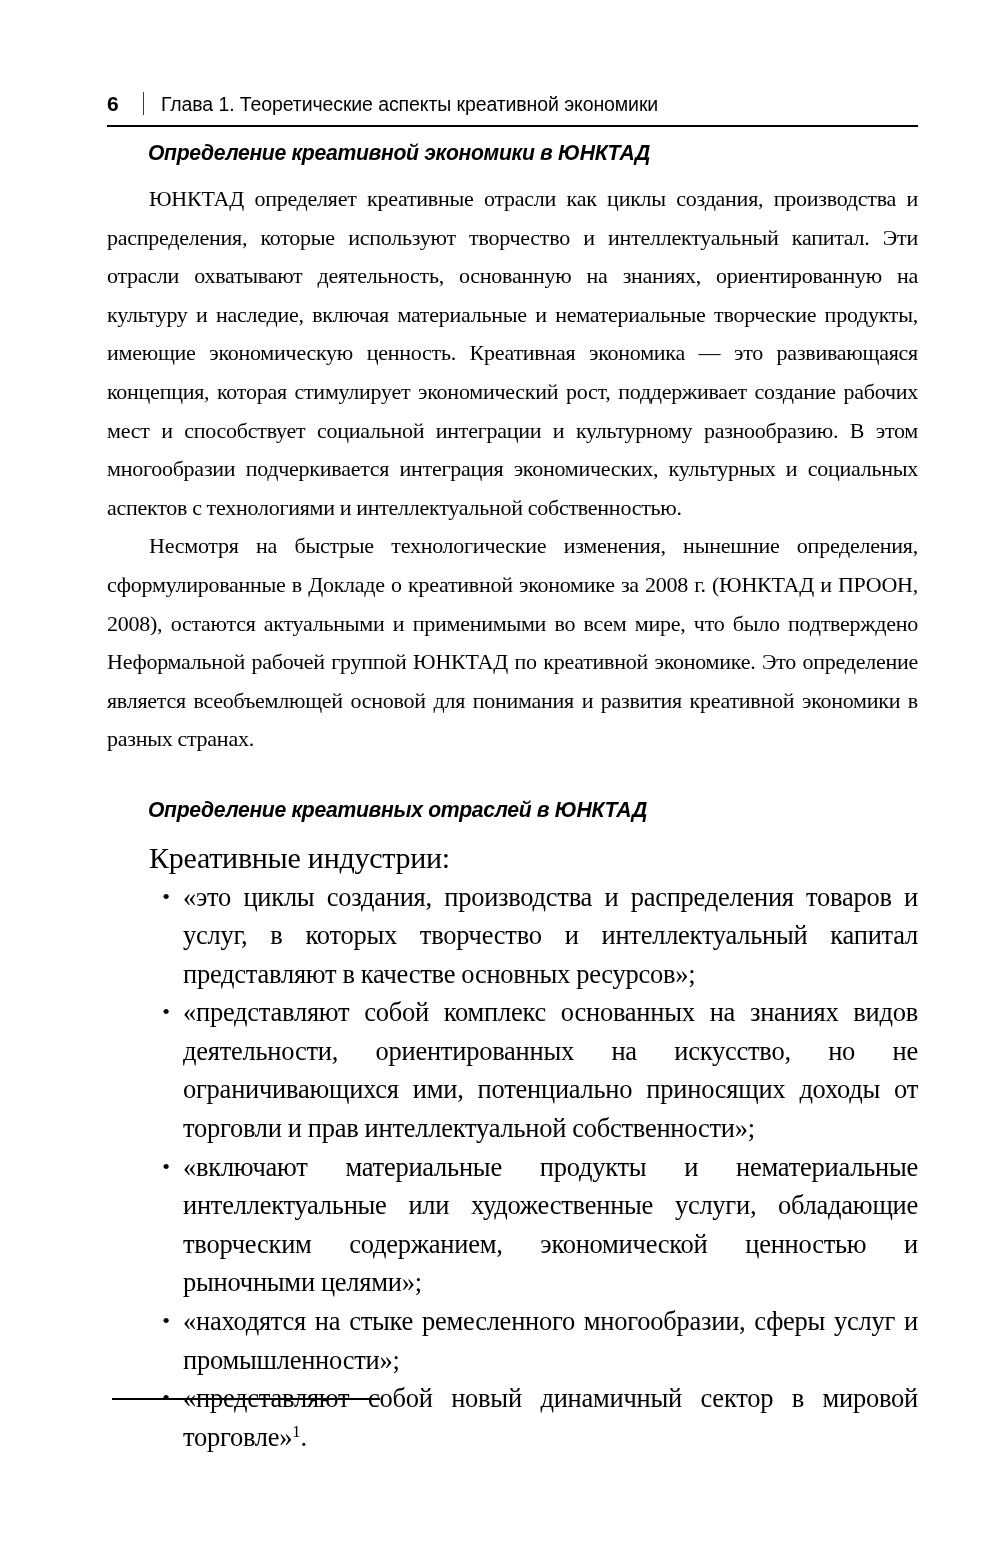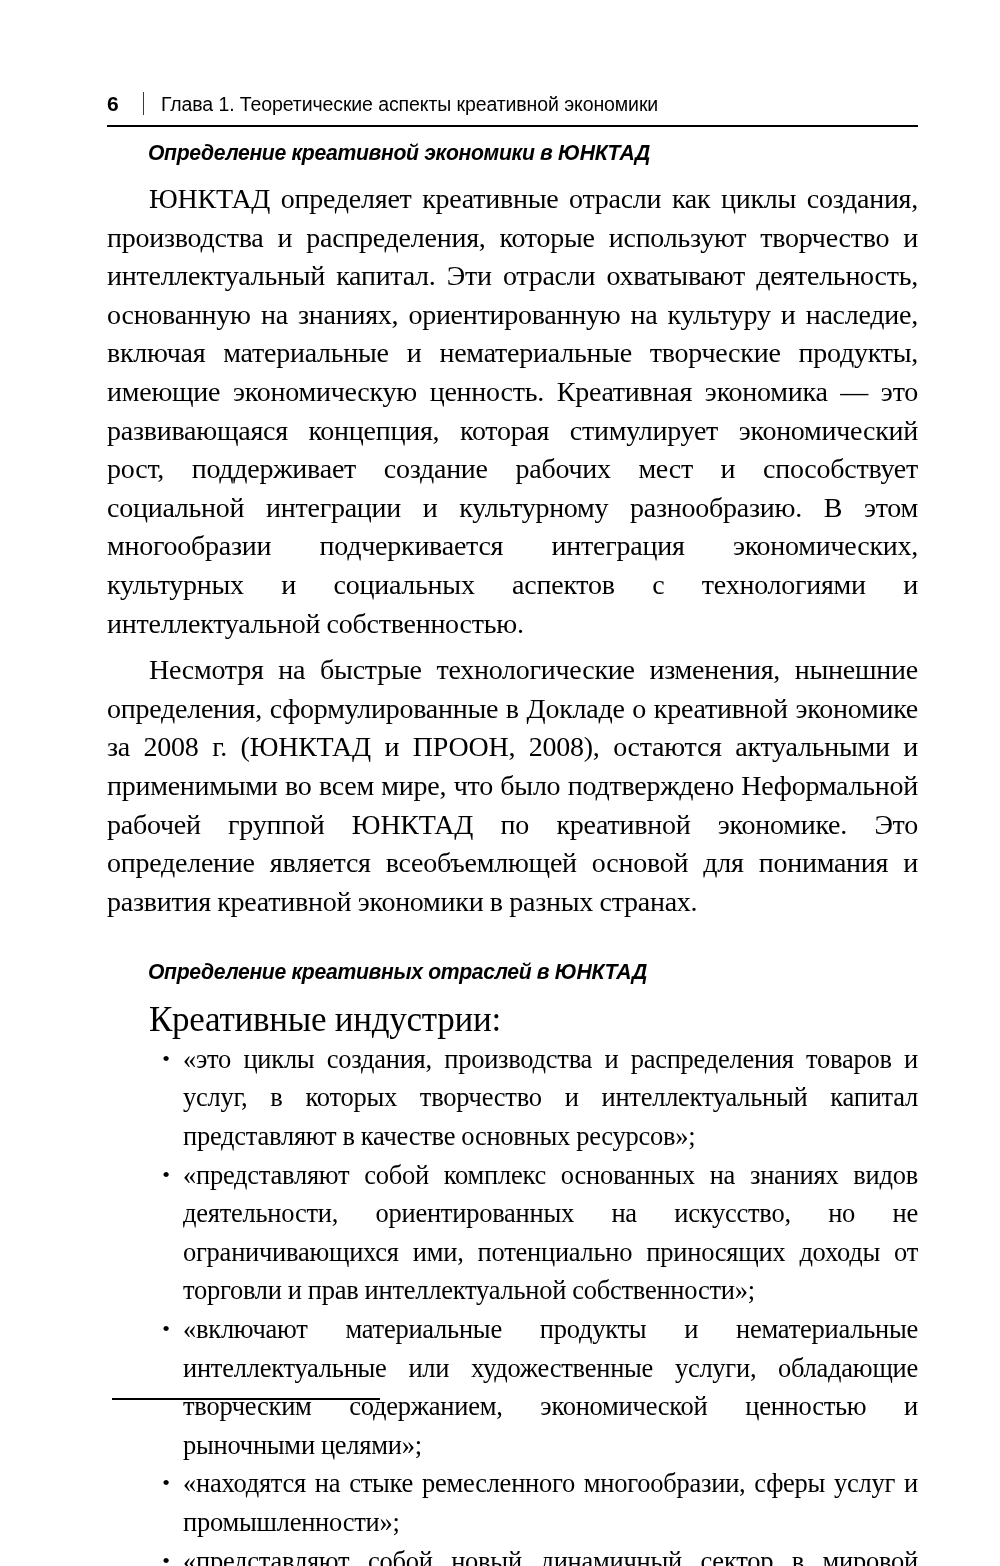--- a/index.html
+++ b/index.html
@@ -86,35 +86,35 @@
     transform: scaleX(0.94);
     transform-origin: left center;
   }
   .sec-heading.second {
     margin-top: 36px;
     margin-bottom: 14px;
   }
 
   p.body-par {
     margin: 0;
-    font-size: 28px;
+    font-size: 22px;
     line-height: 38.6px;
     text-align: justify;
     text-indent: 42px;
     letter-spacing: -0.25px;
     word-spacing: -0.3px;
     hyphens: manual;
   }
   p.body-par + p.body-par {
-    margin-top: 8px;
+    margin-top: 0;
   }
 
   p.lead-line {
     margin: 0;
-    font-size: 35px;
+    font-size: 30px;
     line-height: 38.6px;
     text-indent: 42px;
     letter-spacing: -0.25px;
   }
 
   
   ul.bullets {
     list-style: none;
     margin: 0;
     padding: 0;

